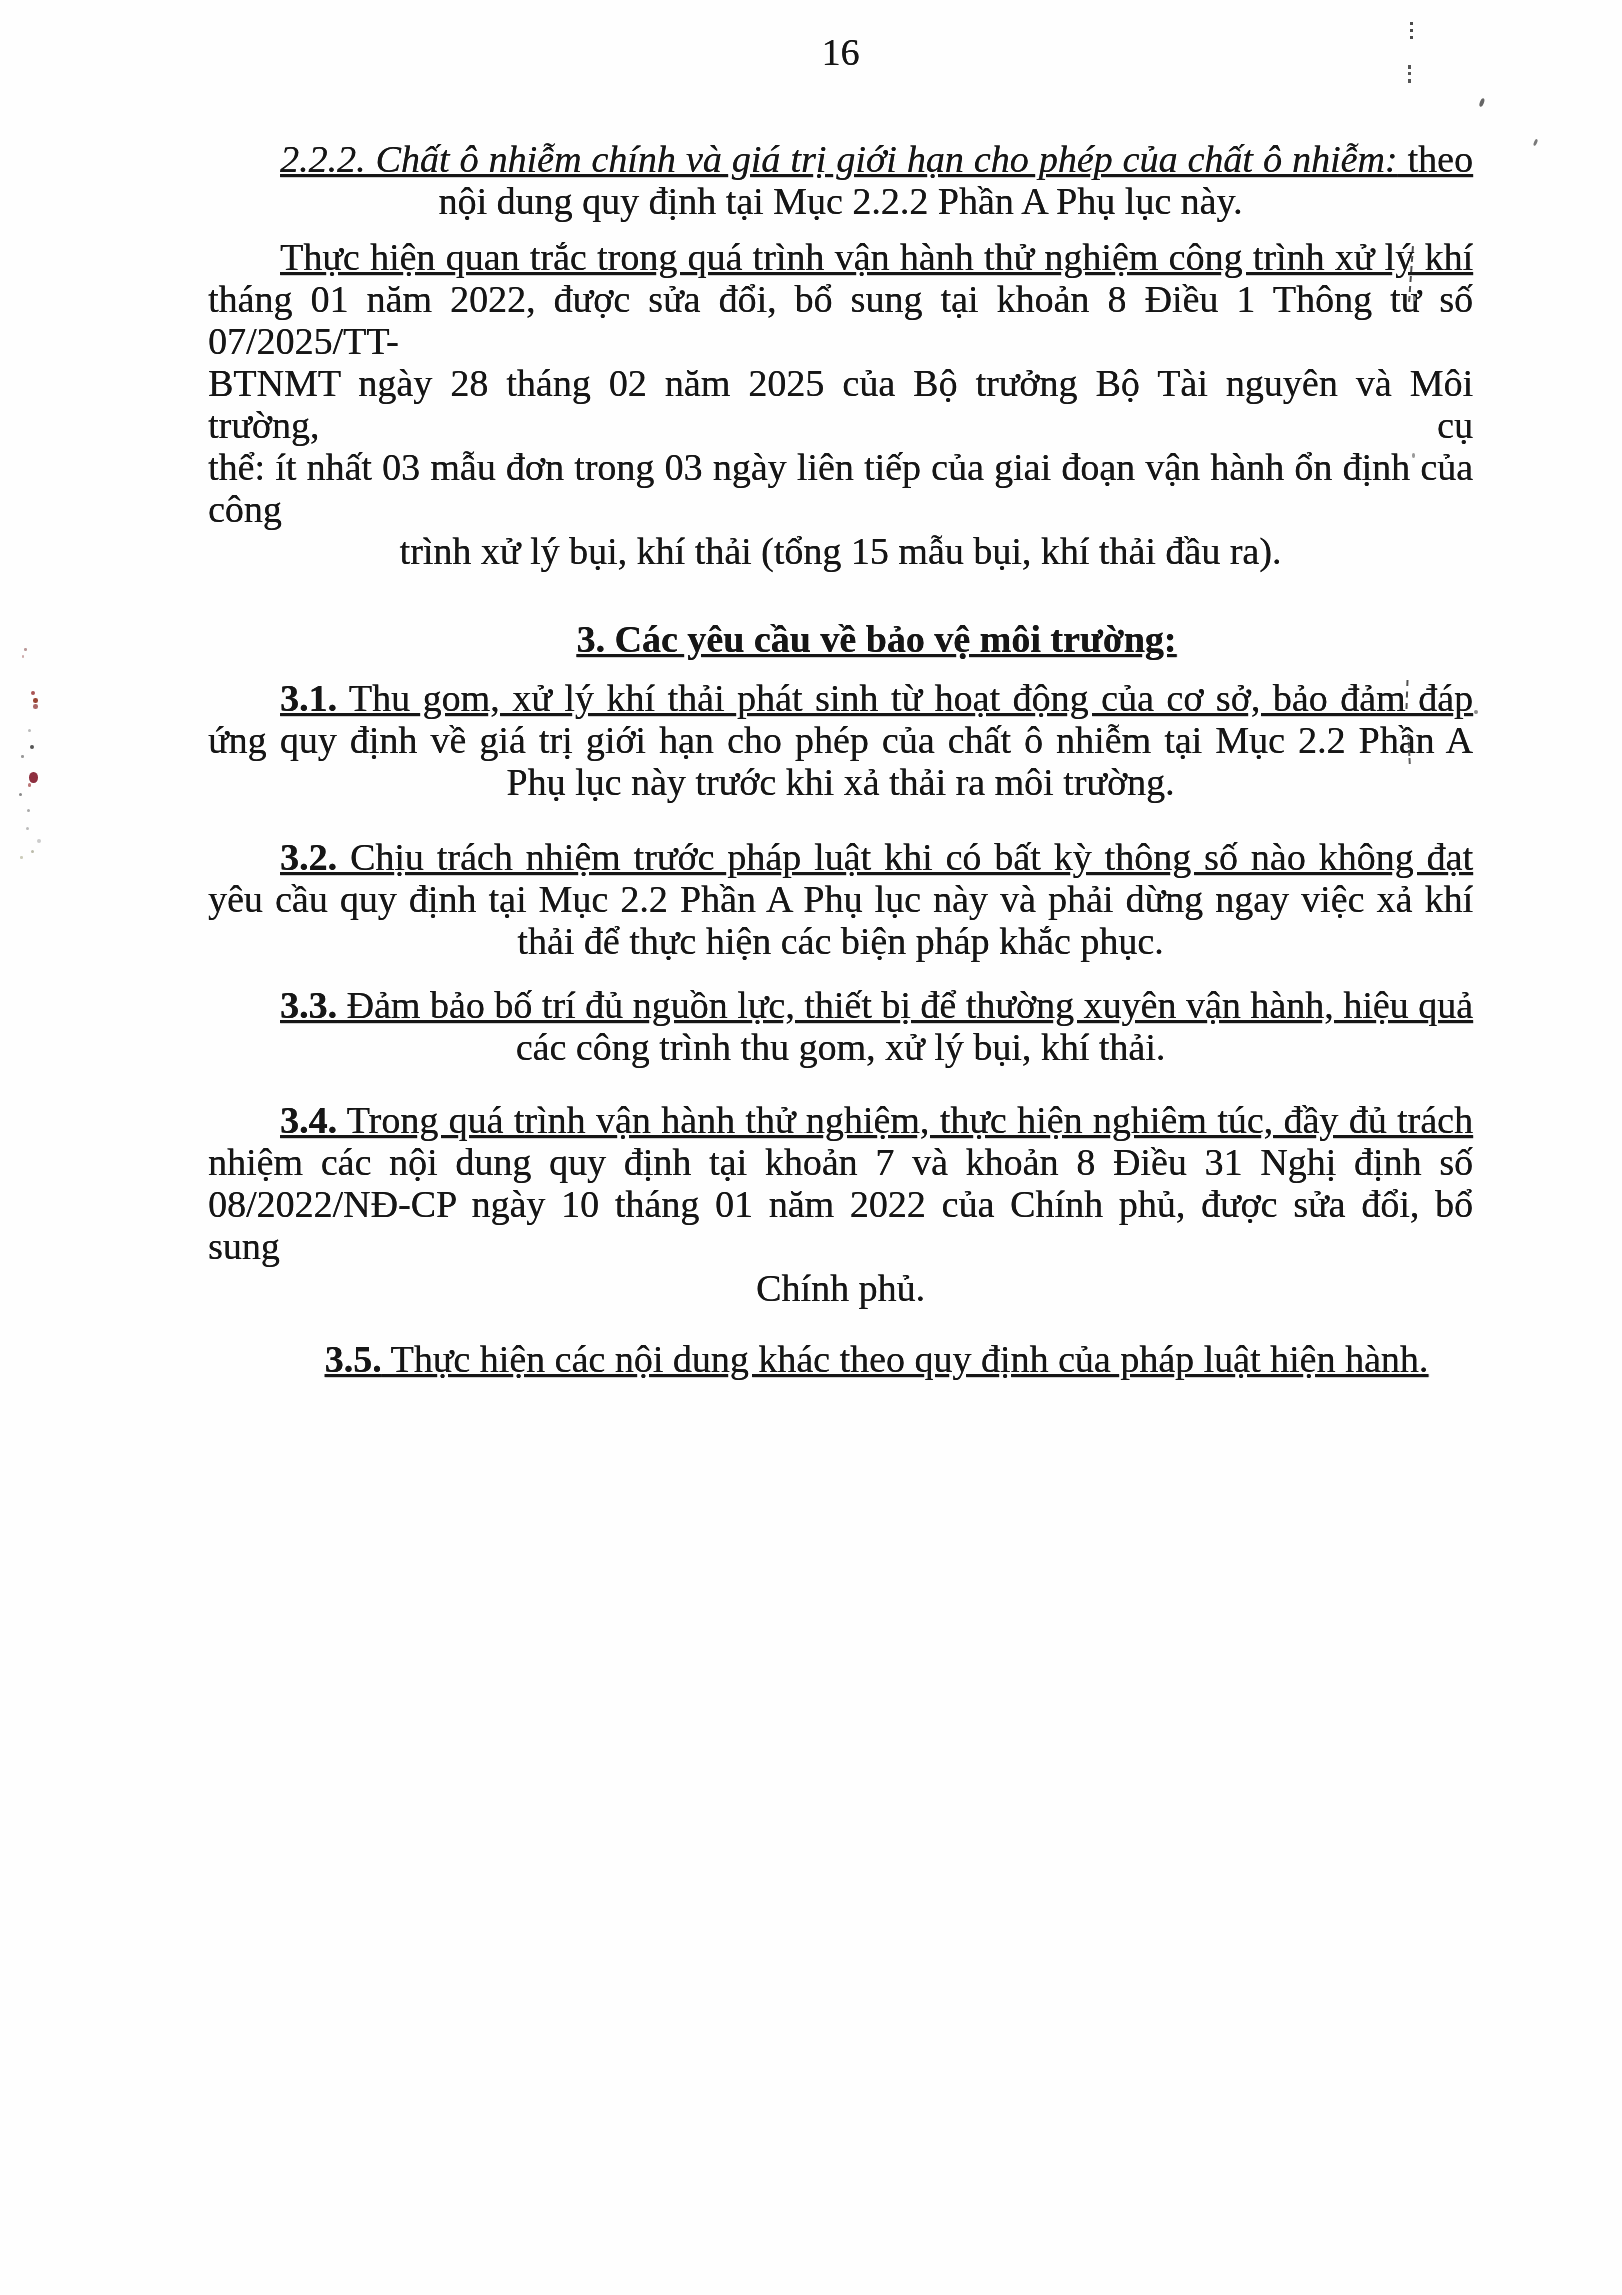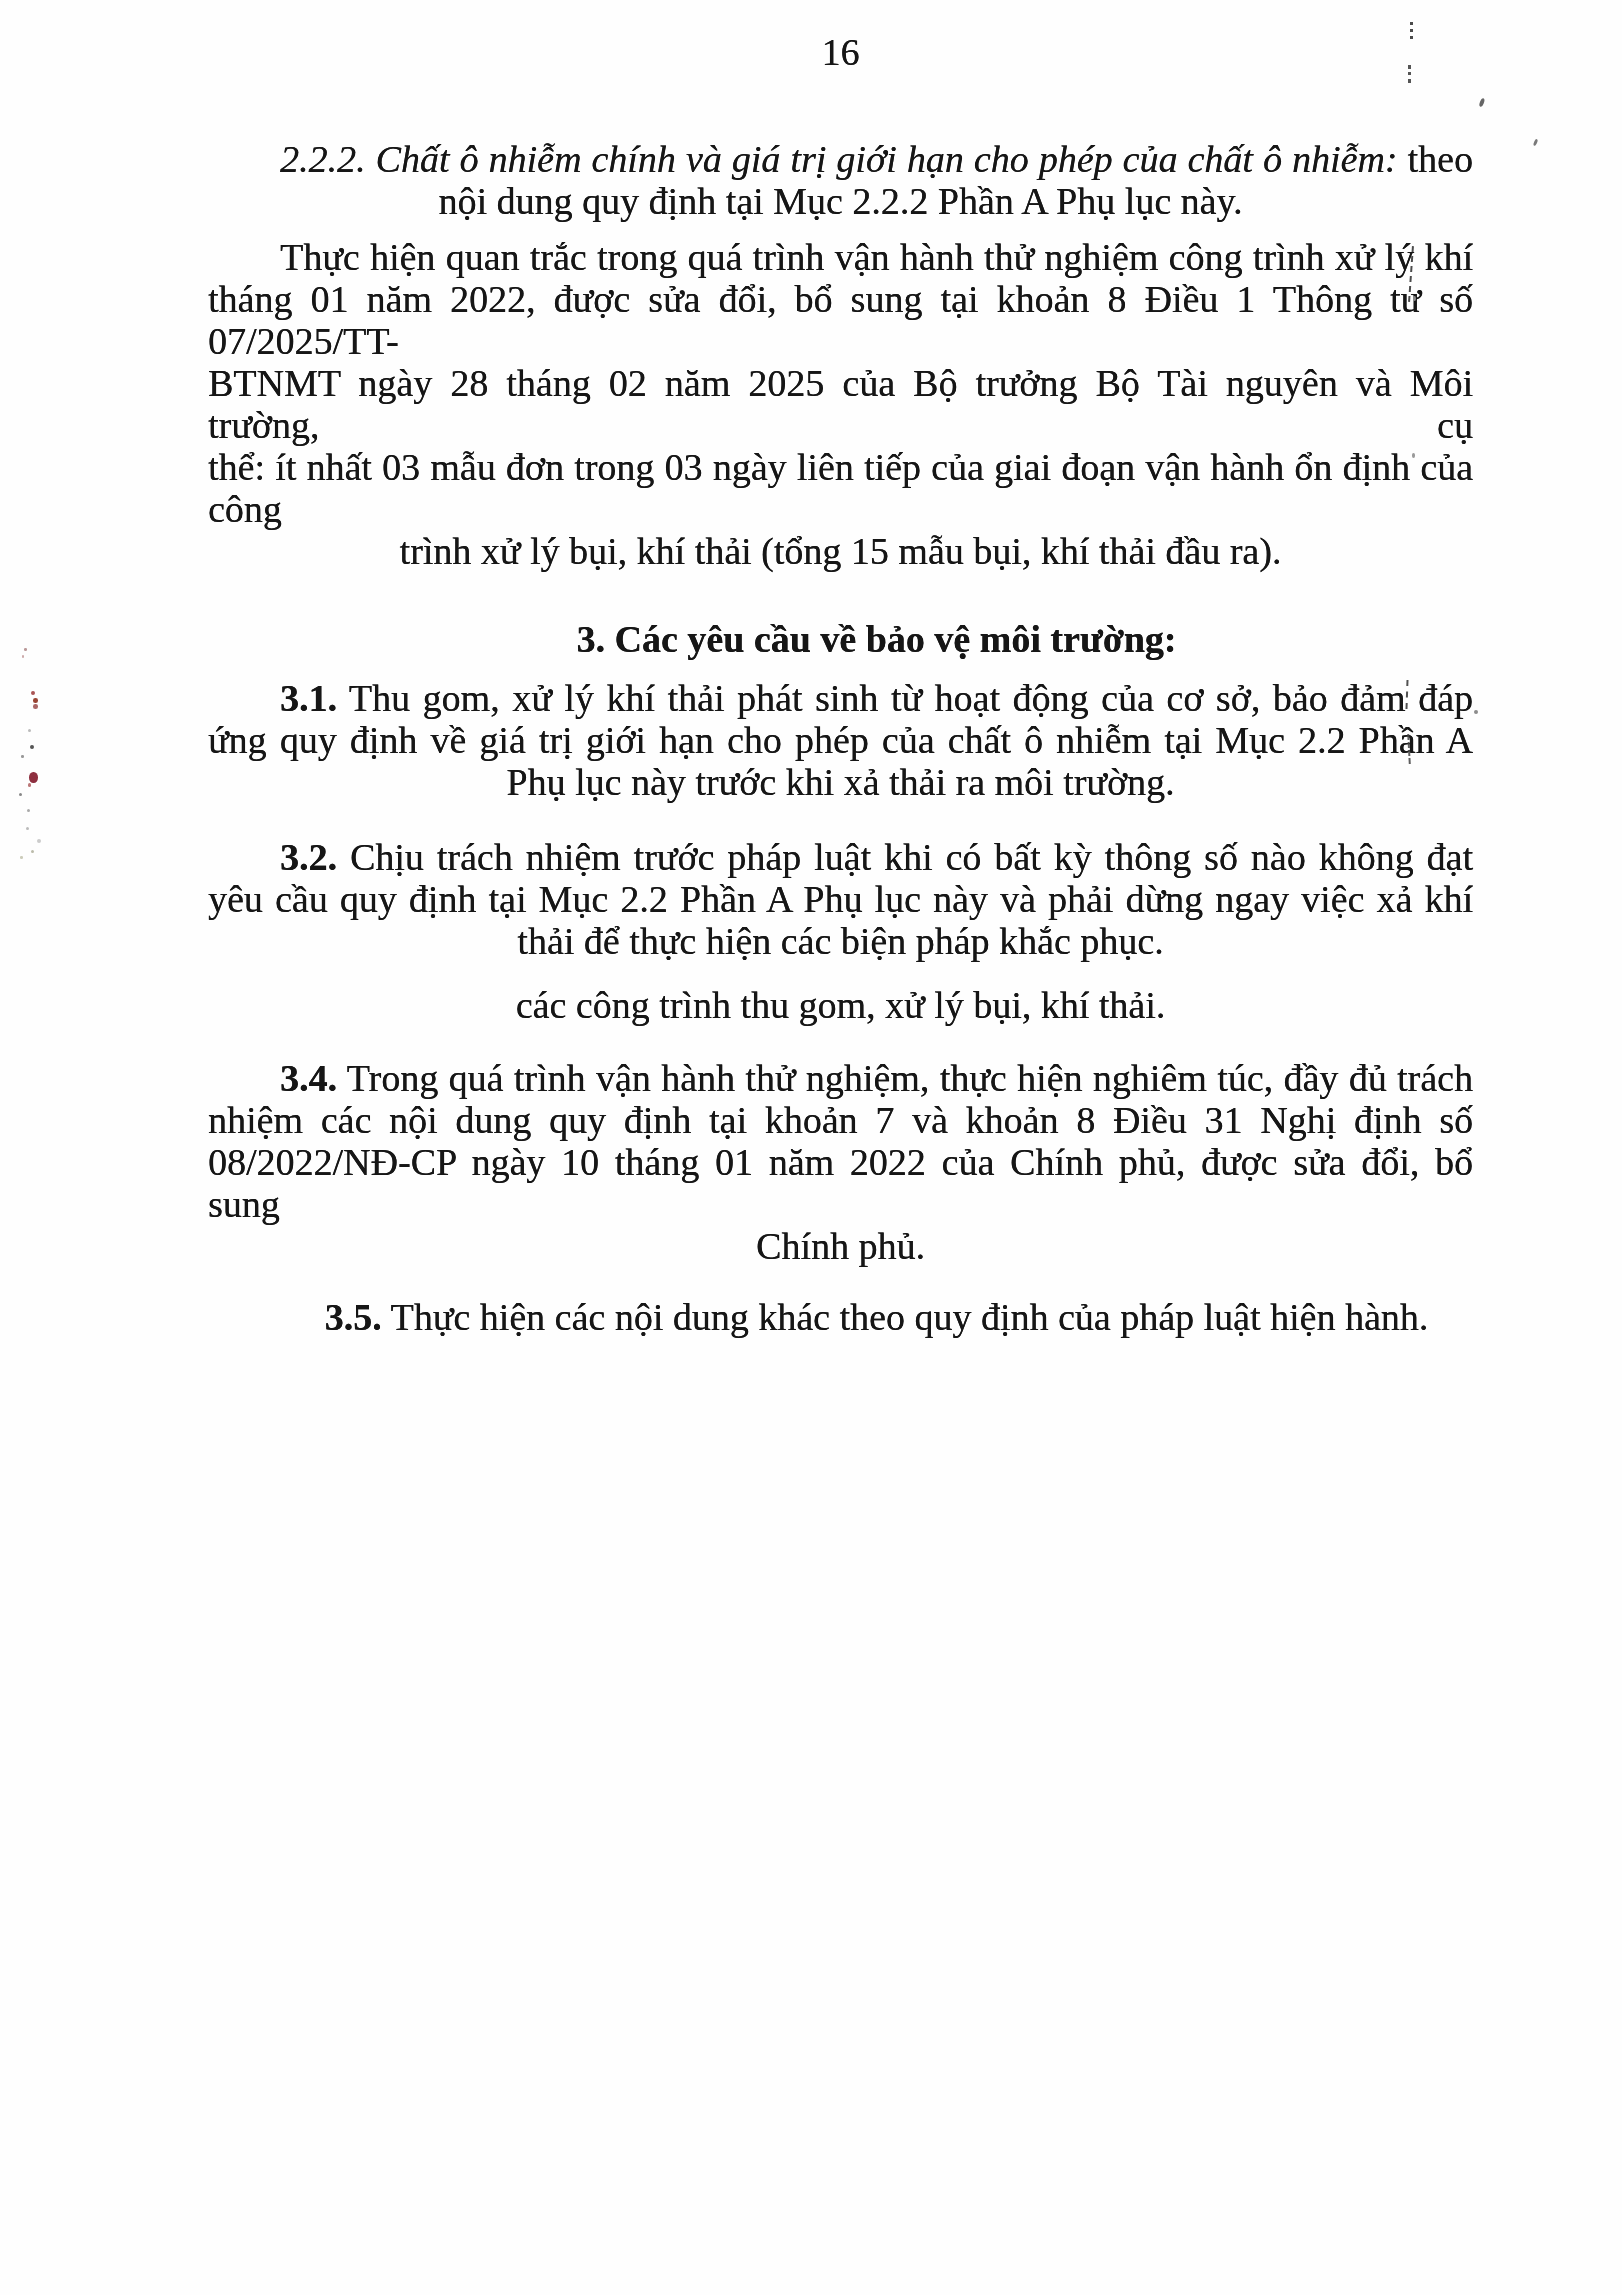--- a/index.html
+++ b/index.html
@@ -15,21 +15,21 @@
     position:absolute; top:0; left:0; right:0;
     padding:31px 149px 0 208px;
     font-size:38px;
     line-height:42px;
     text-shadow:0.2px 0.2px 0 currentColor; 
   }
   .page-number { text-align:center; }
   .para { margin:0; }
   .line { text-align:center; }
   .j { text-align:justify; text-align-last:justify; }
-  .ind { text-indent:72px; }
+  .ind { text-indent:72px;text-decoration:underline; }
   .b { font-weight:bold; }
   .it { font-style:italic; }
 
   .m-para1 { margin-top:65px; }
   .m-h23   { margin-top:29px; }
   .m-p23   { margin-top:14.4px; }
   .m-h3    { margin-top:46px; }
   .m-p31   { margin-top:17px; }
   .m-p32   { margin-top:33px; }
   .m-p33   { margin-top:22px; }
@@ -71,20 +71,21 @@
     <div class="line">Phụ lục này trước khi xả thải ra môi trường.</div>
   </div>
 
   <div class="para m-p32">
     <div class="line j ind"><span class="b">3.2.</span><span> Chịu trách nhiệm trước pháp luật khi có bất kỳ thông số nào không đạt</span></div>
     <div class="line j">yêu cầu quy định tại Mục 2.2 Phần A Phụ lục này và phải dừng ngay việc xả khí</div>
     <div class="line">thải để thực hiện các biện pháp khắc phục.</div>
   </div>
 
   <div class="para m-p33">
+    <div class="line j ind"><span class="b">3.3.</span><span> Đảm bảo bố trí đủ nguồn lực, thiết bị để thường xuyên vận hành, hiệu quả</span></div>
     <div class="line">các công trình thu gom, xử lý bụi, khí thải.</div>
   </div>
 
   <div class="para m-p34">
     <div class="line j ind"><span class="b">3.4.</span><span> Trong quá trình vận hành thử nghiệm, thực hiện nghiêm túc, đầy đủ trách</span></div>
     <div class="line j">nhiệm các nội dung quy định tại khoản 7 và khoản 8 Điều 31 Nghị định số</div>
     <div class="line j">08/2022/NĐ-CP ngày 10 tháng 01 năm 2022 của Chính phủ, được sửa đổi, bổ sung</div>
     <div class="line">Chính phủ.</div>
   </div>
 

